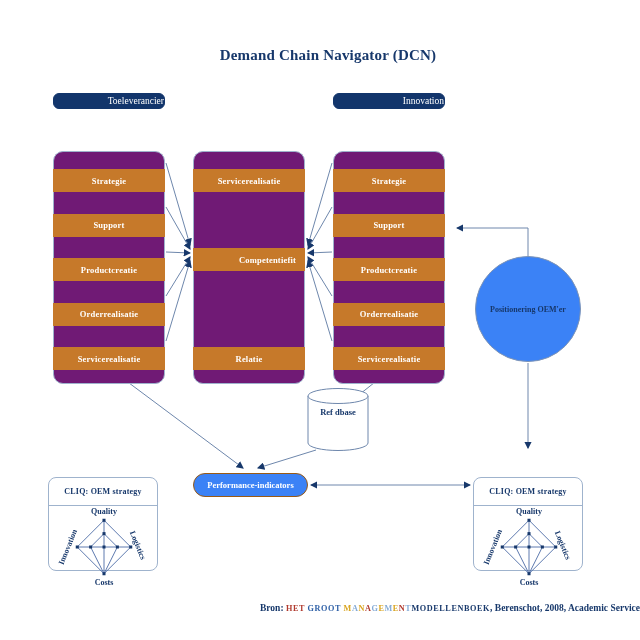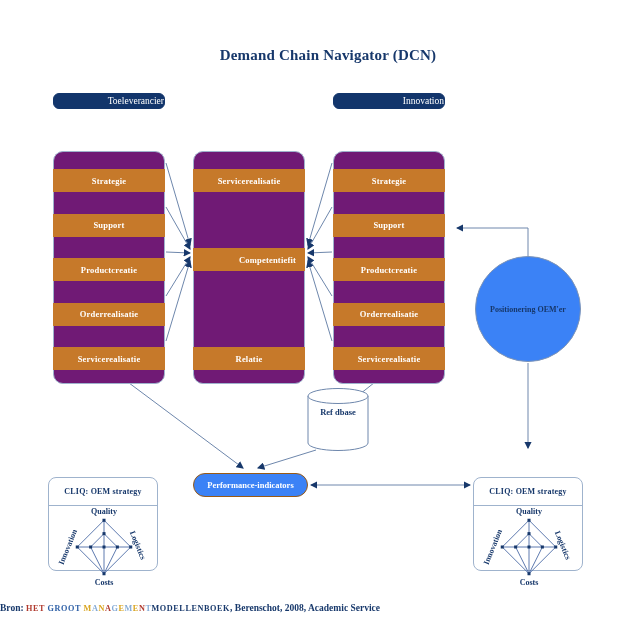--- a/index.html
+++ b/index.html
@@ -51,21 +51,21 @@
     height:27px;border-bottom:1px solid #9FB3CD;
     display:flex;align-items:center;justify-content:center;
     font-size:8px;font-weight:bold;color:#17386B;letter-spacing:.2px;
   }
   .cliq svg.radar{position:absolute;left:9px;top:28px;overflow:visible;}
   .radar line{stroke:#4A6AA5;stroke-width:1;}
   .radar polygon{fill:none;stroke:#4A6AA5;stroke-width:1;}
   .radar rect{fill:#17386B;}
   .radar text{font-family:"Liberation Serif",serif;font-size:9px;font-weight:bold;fill:#17386B;text-anchor:middle;}
   .footer{
-    position:absolute;top:603px;left:0;width:640px;text-align:left;
+    position:absolute;top:603px;left:0;width:640px;text-align:right;
     font-size:9.5px;font-weight:bold;color:#17386B;
   }
   .footer .caps{font-size:8.2px;letter-spacing:.6px;}
   svg.overlay{position:absolute;left:0;top:0;pointer-events:none;}
   .conn{stroke:#6E87AC;stroke-width:1;fill:none;}
   .cyl{stroke:#6E87AC;stroke-width:1;fill:#ffffff;}
 </style>
 </head>
 <body>
 

